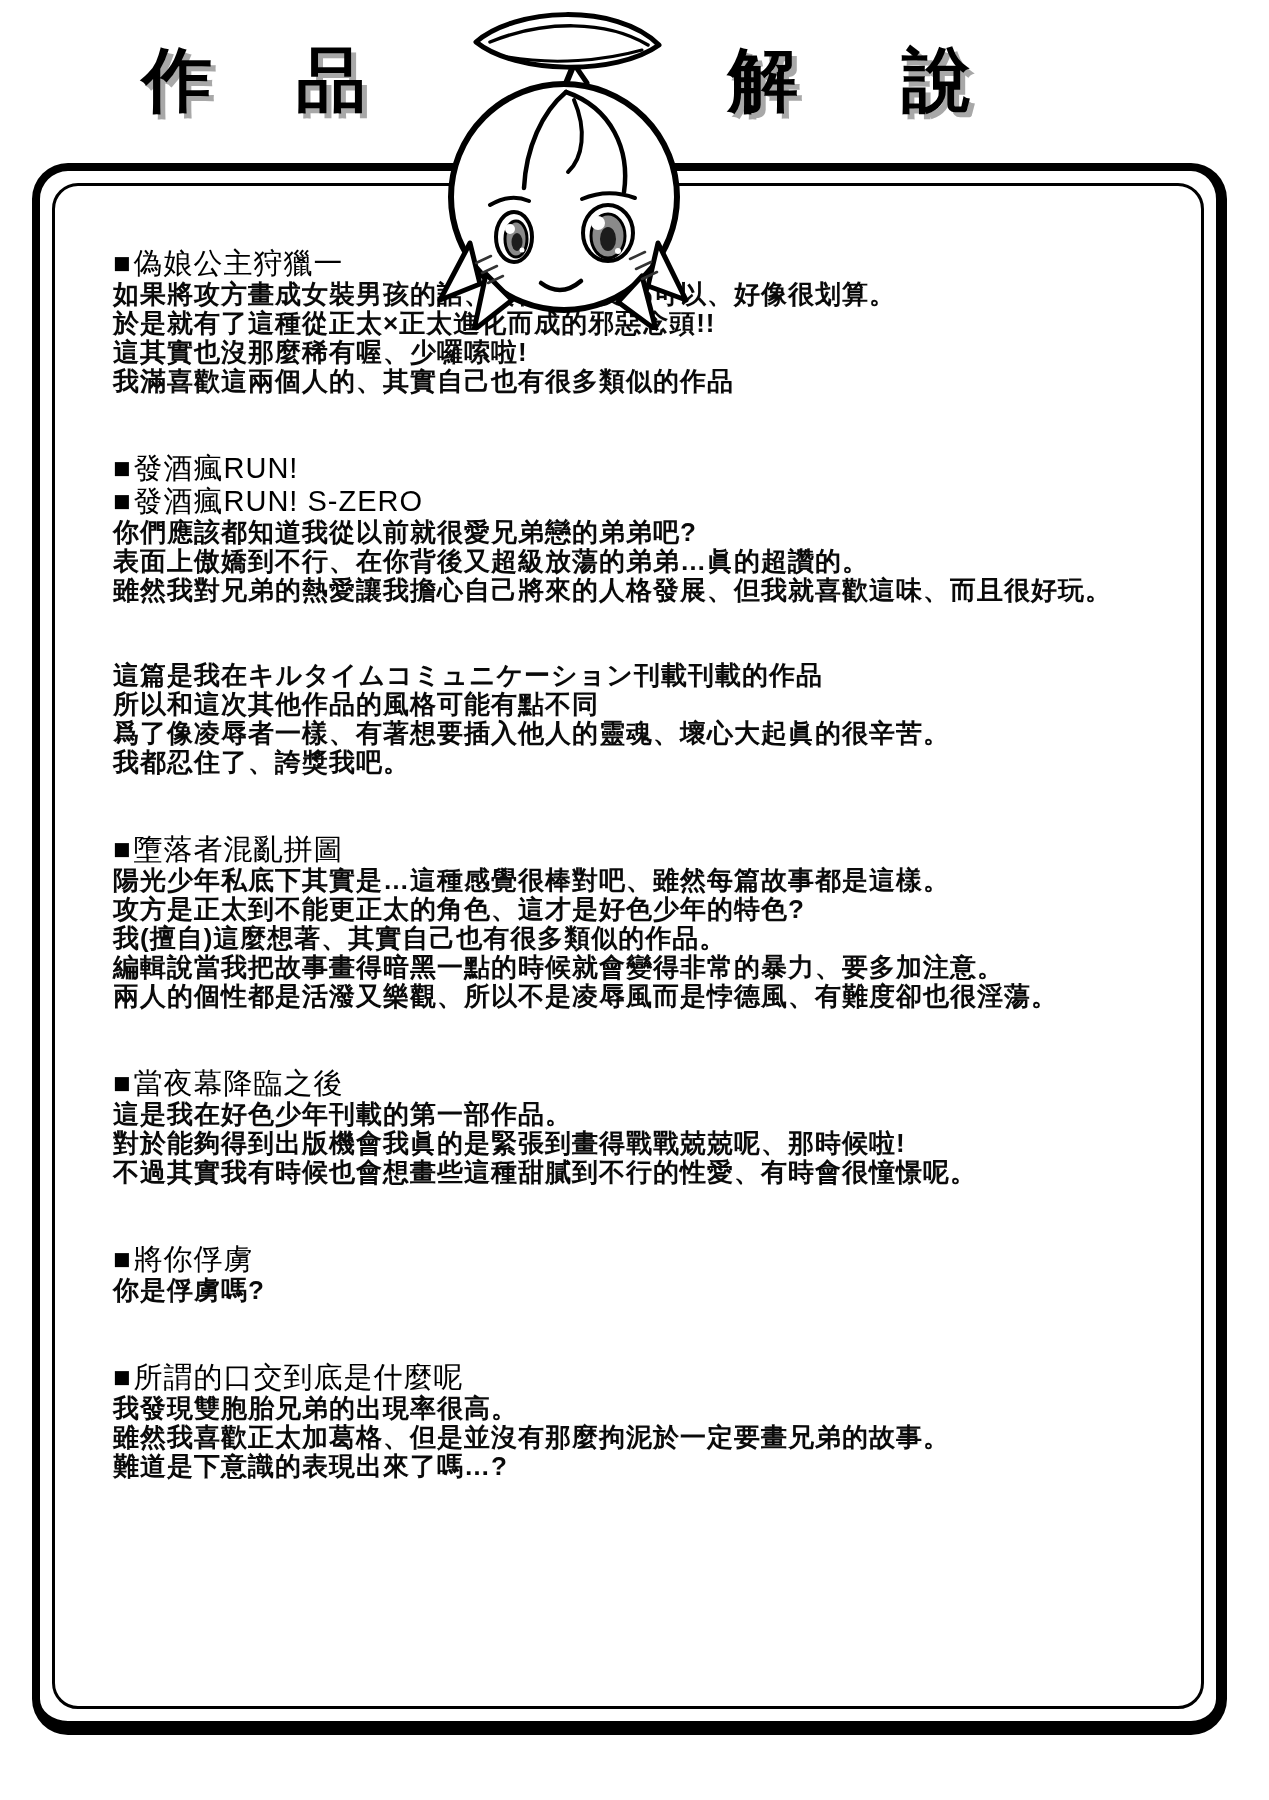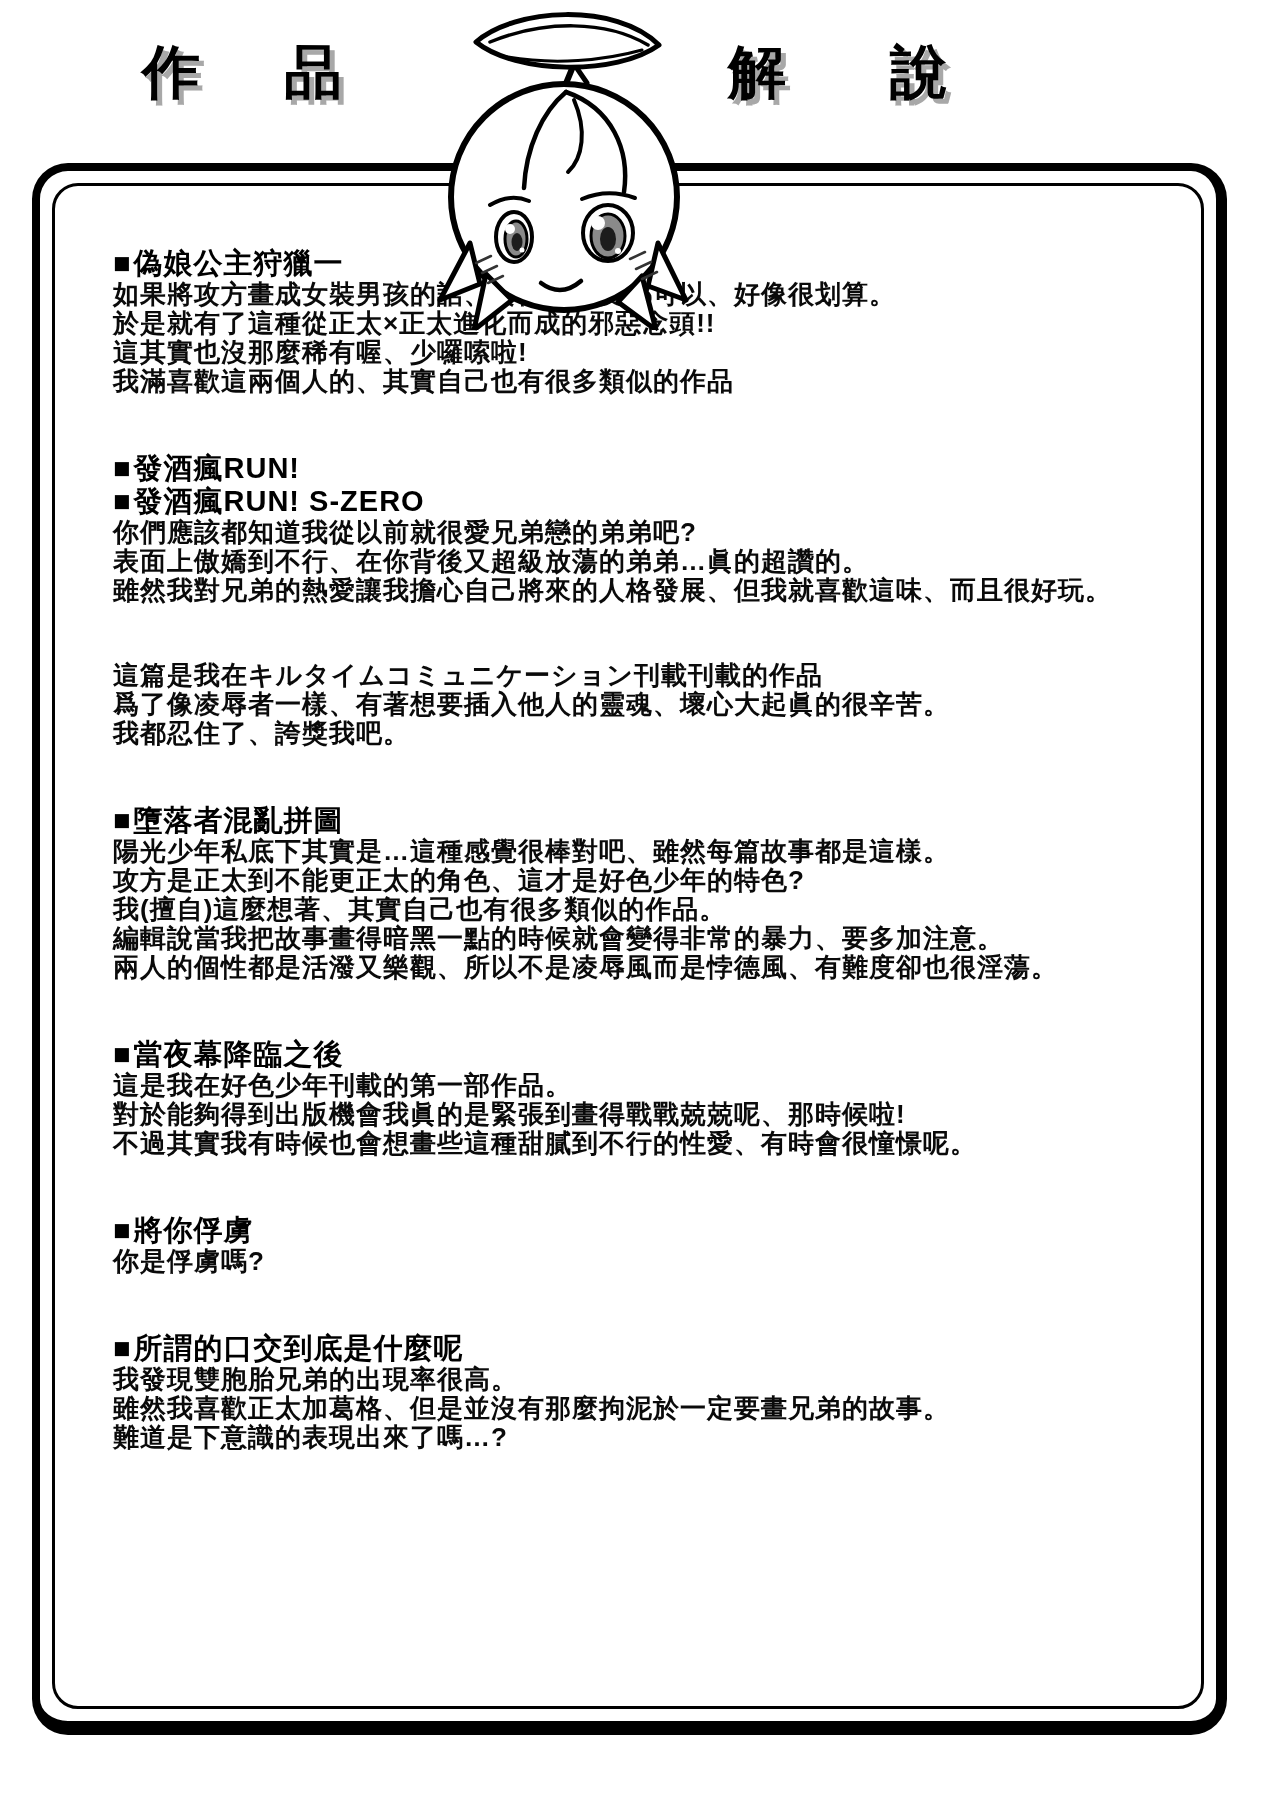--- a/index.html
+++ b/index.html
@@ -2,21 +2,21 @@
 <html><head>
 <meta charset="utf-8">
 <style>
   html,body{margin:0;padding:0;}
   body{
     width:1269px;height:1800px;position:relative;background:#fff;overflow:hidden;
     font-family:"Liberation Sans",sans-serif;color:#111;
   }
   
   .page-title{
-    position:absolute;top:34px;font-size:58px;font-weight:900;color:#000;
+    position:absolute;top:34px;font-size:70px;font-weight:900;color:#000;
     letter-spacing:84px;white-space:nowrap;z-index:1;
     text-shadow:5px 5px 0 #a8a8a8;
   }
   #title-left{left:142px;}
   #title-right{left:728px;letter-spacing:104px;}
   
   .outer-box{
     position:absolute;left:32px;top:163px;width:1195px;height:1572px;
     border:8px solid #000;border-right-width:11px;border-bottom-width:14px;
     border-radius:36px;background:#fff;z-index:2;box-sizing:border-box;
@@ -26,21 +26,21 @@
     border:3px solid #000;border-radius:26px;
   }
   
   .mascot{position:absolute;left:424px;top:0;width:272px;height:330px;z-index:5;}
   
   .content{
     position:absolute;left:113px;top:247px;width:1070px;z-index:3;
   }
   .section{margin-bottom:56px;}
   .sec-title{
-    font-size:29px;line-height:33px;font-weight:700;color:#000;
+    font-size:29px;line-height:33px;font-weight:400;color:#000;
     letter-spacing:1px;white-space:nowrap;
   }
   .sec-title .bullet{margin-right:2px;}
   .sec-line{
     font-size:26px;line-height:29px;font-weight:600;color:#0a0a0a;
     letter-spacing:1px;white-space:nowrap;
   }
 </style>
 </head>
 <body>
@@ -103,20 +103,21 @@
     </div>
     <div class="section">
       <div class="sec-title"><span class="bullet">■</span><span>發酒瘋RUN!</span></div>
       <div class="sec-title"><span class="bullet">■</span><span>發酒瘋RUN! S-ZERO</span></div>
       <div class="sec-line">你們應該都知道我從以前就很愛兄弟戀的弟弟吧?</div>
       <div class="sec-line">表面上傲嬌到不行、在你背後又超級放蕩的弟弟…眞的超讚的。</div>
       <div class="sec-line">雖然我對兄弟的熱愛讓我擔心自己將來的人格發展、但我就喜歡這味、而且很好玩。</div>
     </div>
     <div class="section">
       <div class="sec-line">這篇是我在キルタイムコミュニケーション刊載刊載的作品</div>
+      <div class="sec-line">所以和這次其他作品的風格可能有點不同</div>
       <div class="sec-line">爲了像凌辱者一樣、有著想要插入他人的靈魂、壞心大起眞的很辛苦。</div>
       <div class="sec-line">我都忍住了、誇獎我吧。</div>
     </div>
     <div class="section">
       <div class="sec-title"><span class="bullet">■</span><span>墮落者混亂拼圖</span></div>
       <div class="sec-line">陽光少年私底下其實是…這種感覺很棒對吧、雖然每篇故事都是這樣。</div>
       <div class="sec-line">攻方是正太到不能更正太的角色、這才是好色少年的特色?</div>
       <div class="sec-line">我(擅自)這麼想著、其實自己也有很多類似的作品。</div>
       <div class="sec-line">編輯說當我把故事畫得暗黑一點的時候就會變得非常的暴力、要多加注意。</div>
       <div class="sec-line">兩人的個性都是活潑又樂觀、所以不是凌辱風而是悖德風、有難度卻也很淫蕩。</div>

